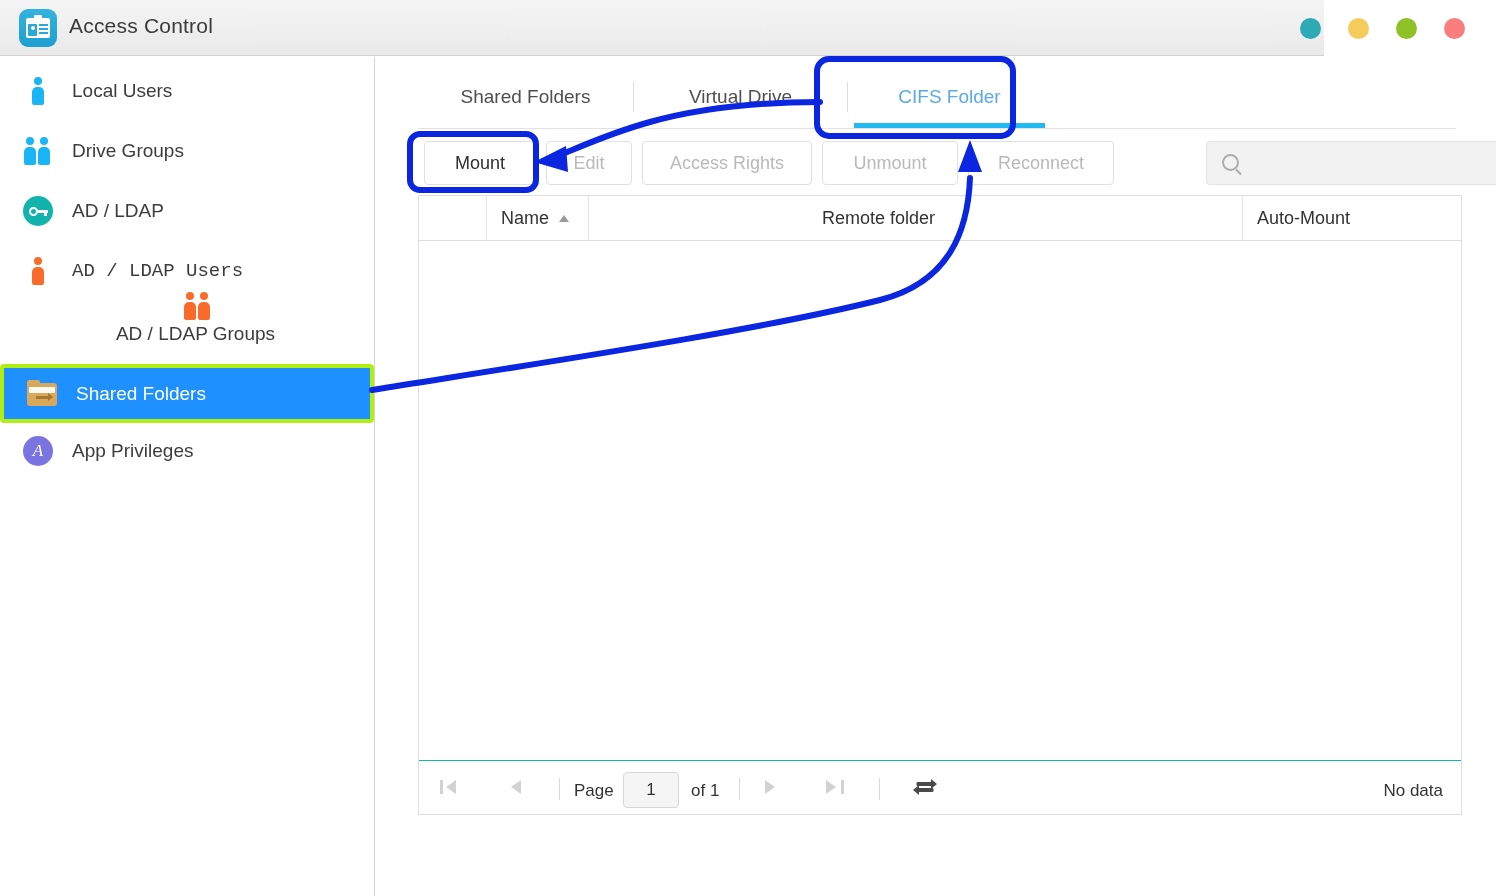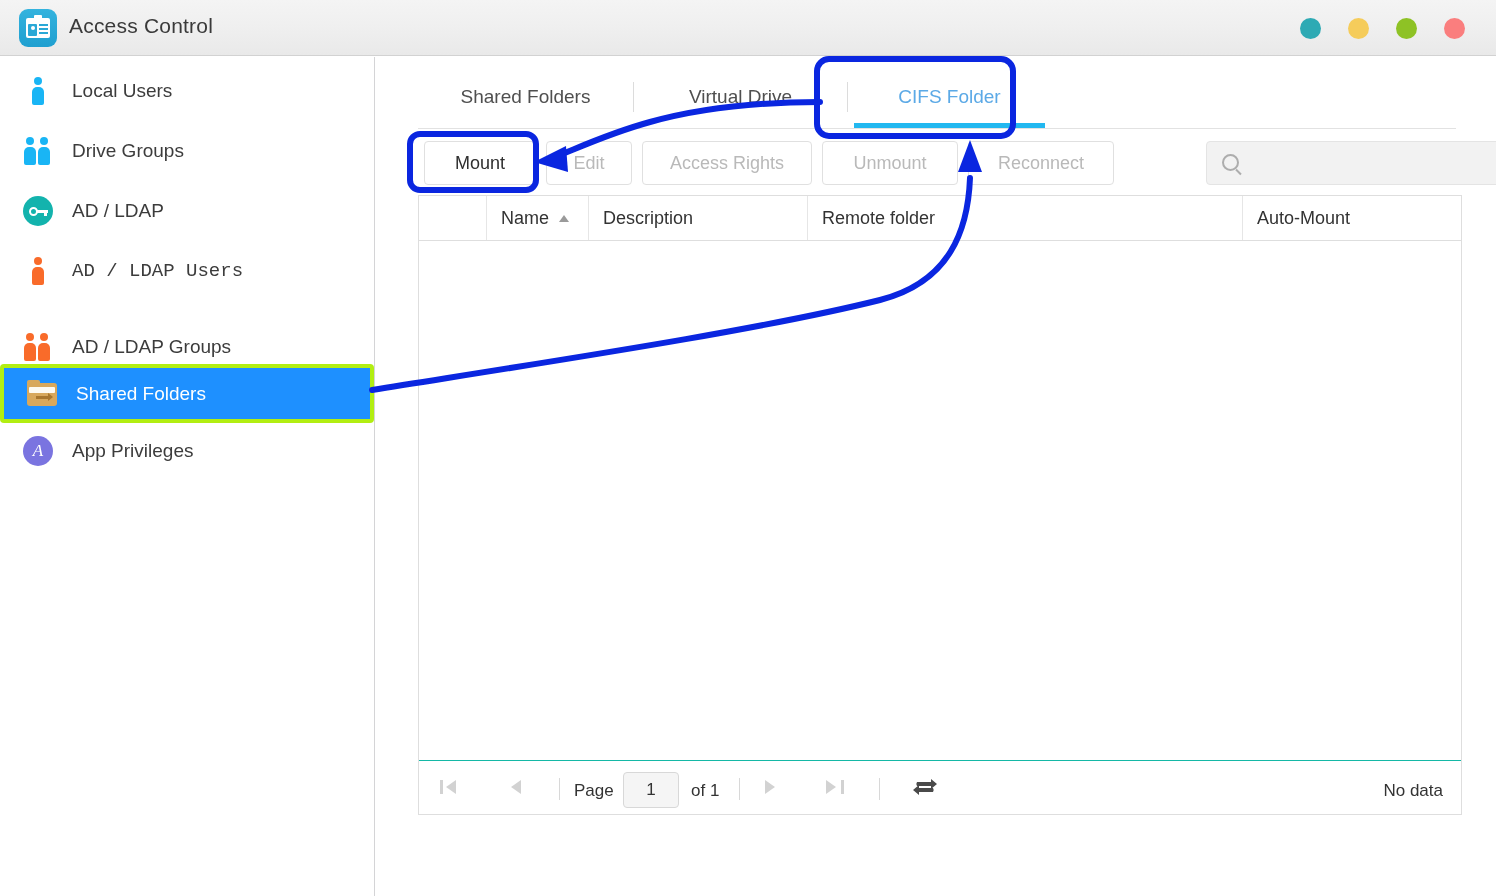--- a/index.html
+++ b/index.html
@@ -13,21 +13,21 @@
     font-family: "Liberation Sans", sans-serif;
     color: #3c3c3c;
     overflow: hidden;
     position: relative;
   }
 
   
   #titlebar {
     position: absolute;
     left: 0; top: 0;
-    width: 1496px; height: 56px;
+    width: 1324px; height: 56px;
     background: linear-gradient(180deg, #f4f4f4 0%, #eeeeee 60%, #e9e9e9 100%);
     border-bottom: 1px solid #d2d2d2;
     box-sizing: border-box;
   }
   #app-icon {
     position: absolute;
     left: 19px; top: 9px;
     width: 38px; height: 38px;
     border-radius: 9px;
     background: linear-gradient(180deg, #34b3de 0%, #1f9fd0 100%);
@@ -351,21 +351,21 @@
   <div class="nav-item" style="top:188px;font-family:Liberation Mono, monospace;">
     <div class="nav-icon">
       <div class="ico-person orange">
           <div class="head"></div>
           <div class="body"></div>
         </div>
     </div>
     <div class="nav-label">AD / LDAP Users</div>
   </div>
 
-  <div class="nav-item" style="top:264px;">
+  <div class="nav-item" style="top:232px;flex-direction:column;">
     <div class="nav-icon">
       <div class="ico-group orange">
         <div class="p1">
             <div class="head"></div>
             <div class="body"></div>
           </div>
         <div class="p2">
             <div class="head"></div>
             <div class="body"></div>
           </div>
@@ -434,23 +434,20 @@
       <input id="search-input" type="text" placeholder="" style="">
     </div>
   </div>
 
   <div id="table">
     <div id="thead">
       <div class="th" style="left:0px;width:68px;"></div>
       <div class="th" style="left:68px;width:102px;">
         <span>Name</span>
         <span class="sort-arrow"></span>
-      </div>
-      <div class="th" style="left:170px;width:219px;">
-        <span>Description</span>
       </div>
       <div class="th" style="left:389px;width:435px;">
         <span>Remote folder</span>
       </div>
       <div class="th last" style="left:824px;width:218px;">
         <span>Auto-Mount</span>
       </div>
     </div>
 
     <div id="tbody"></div>

